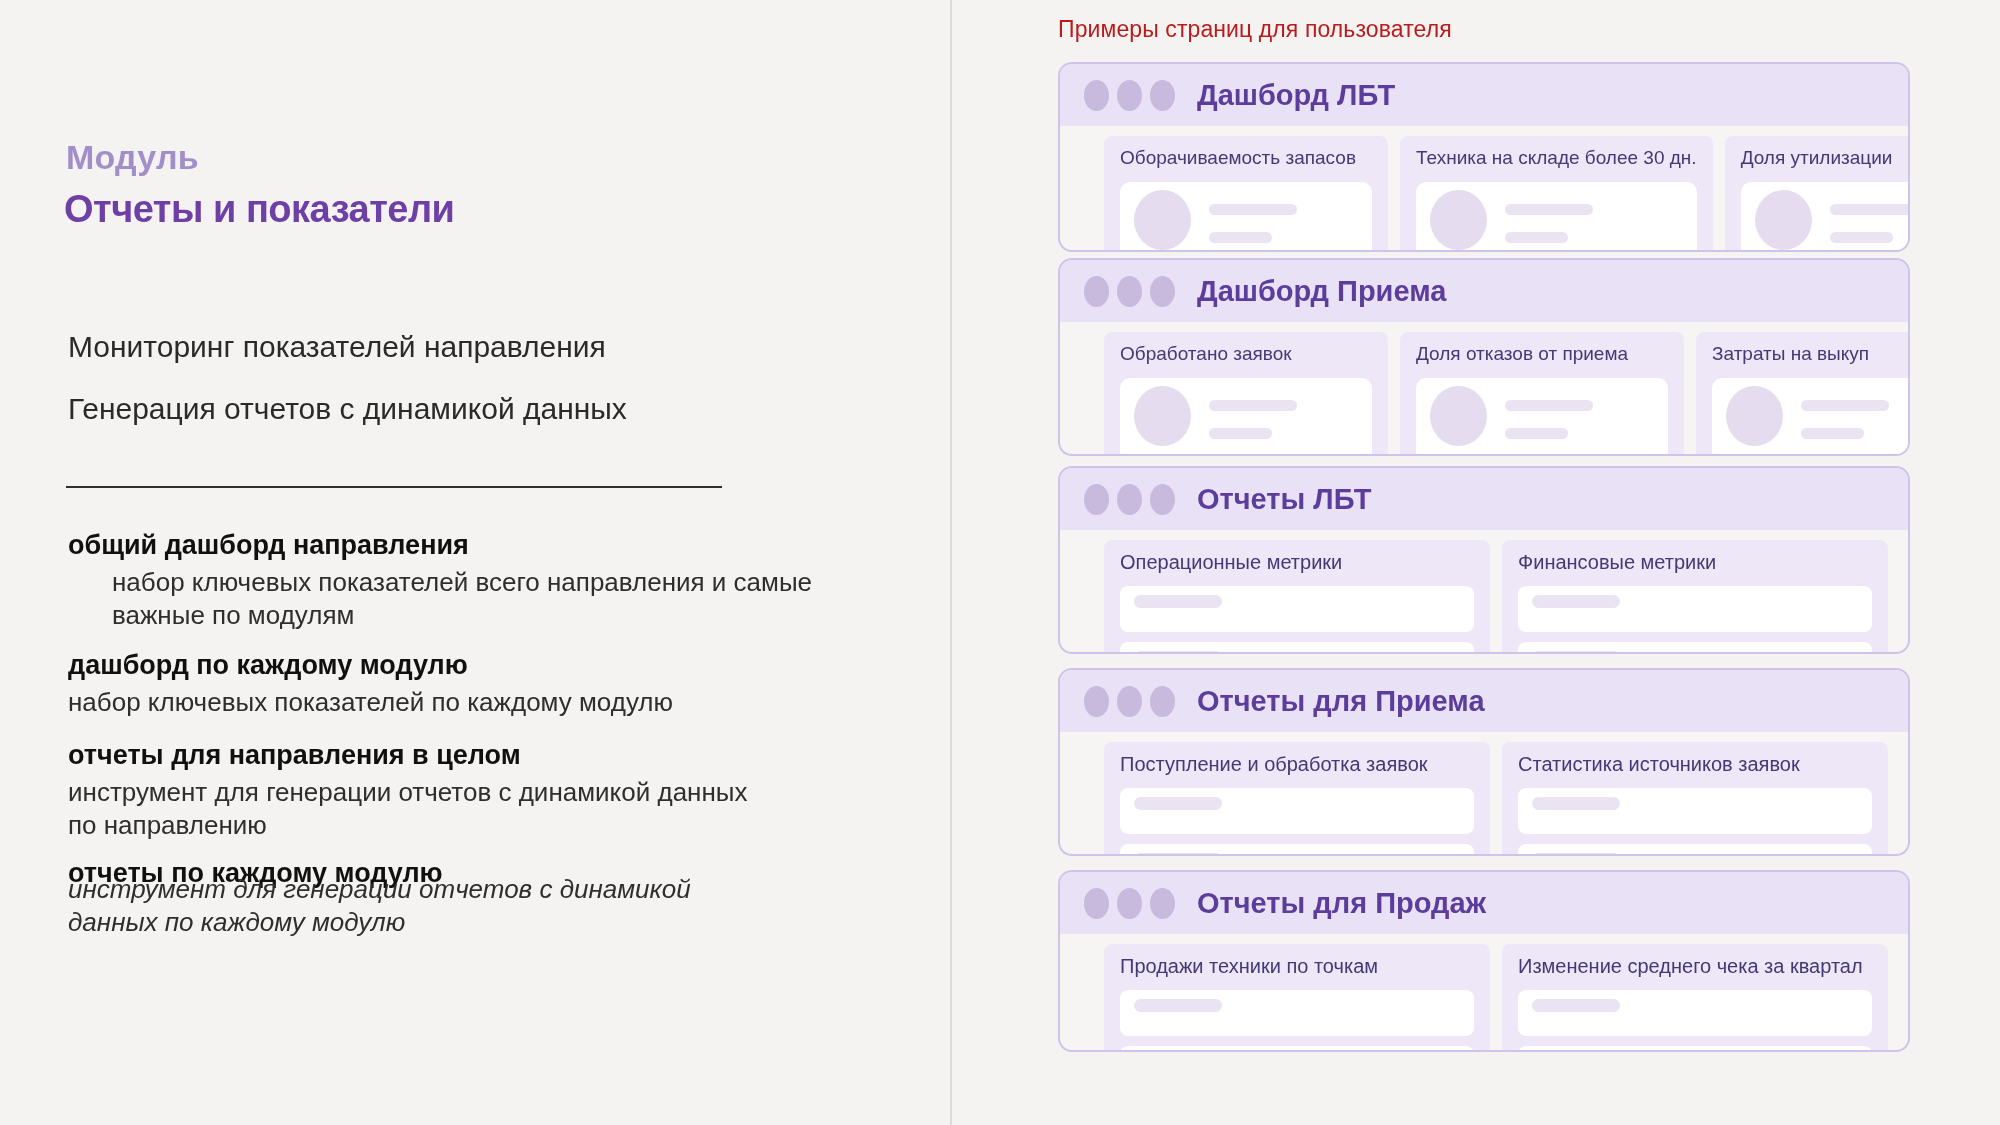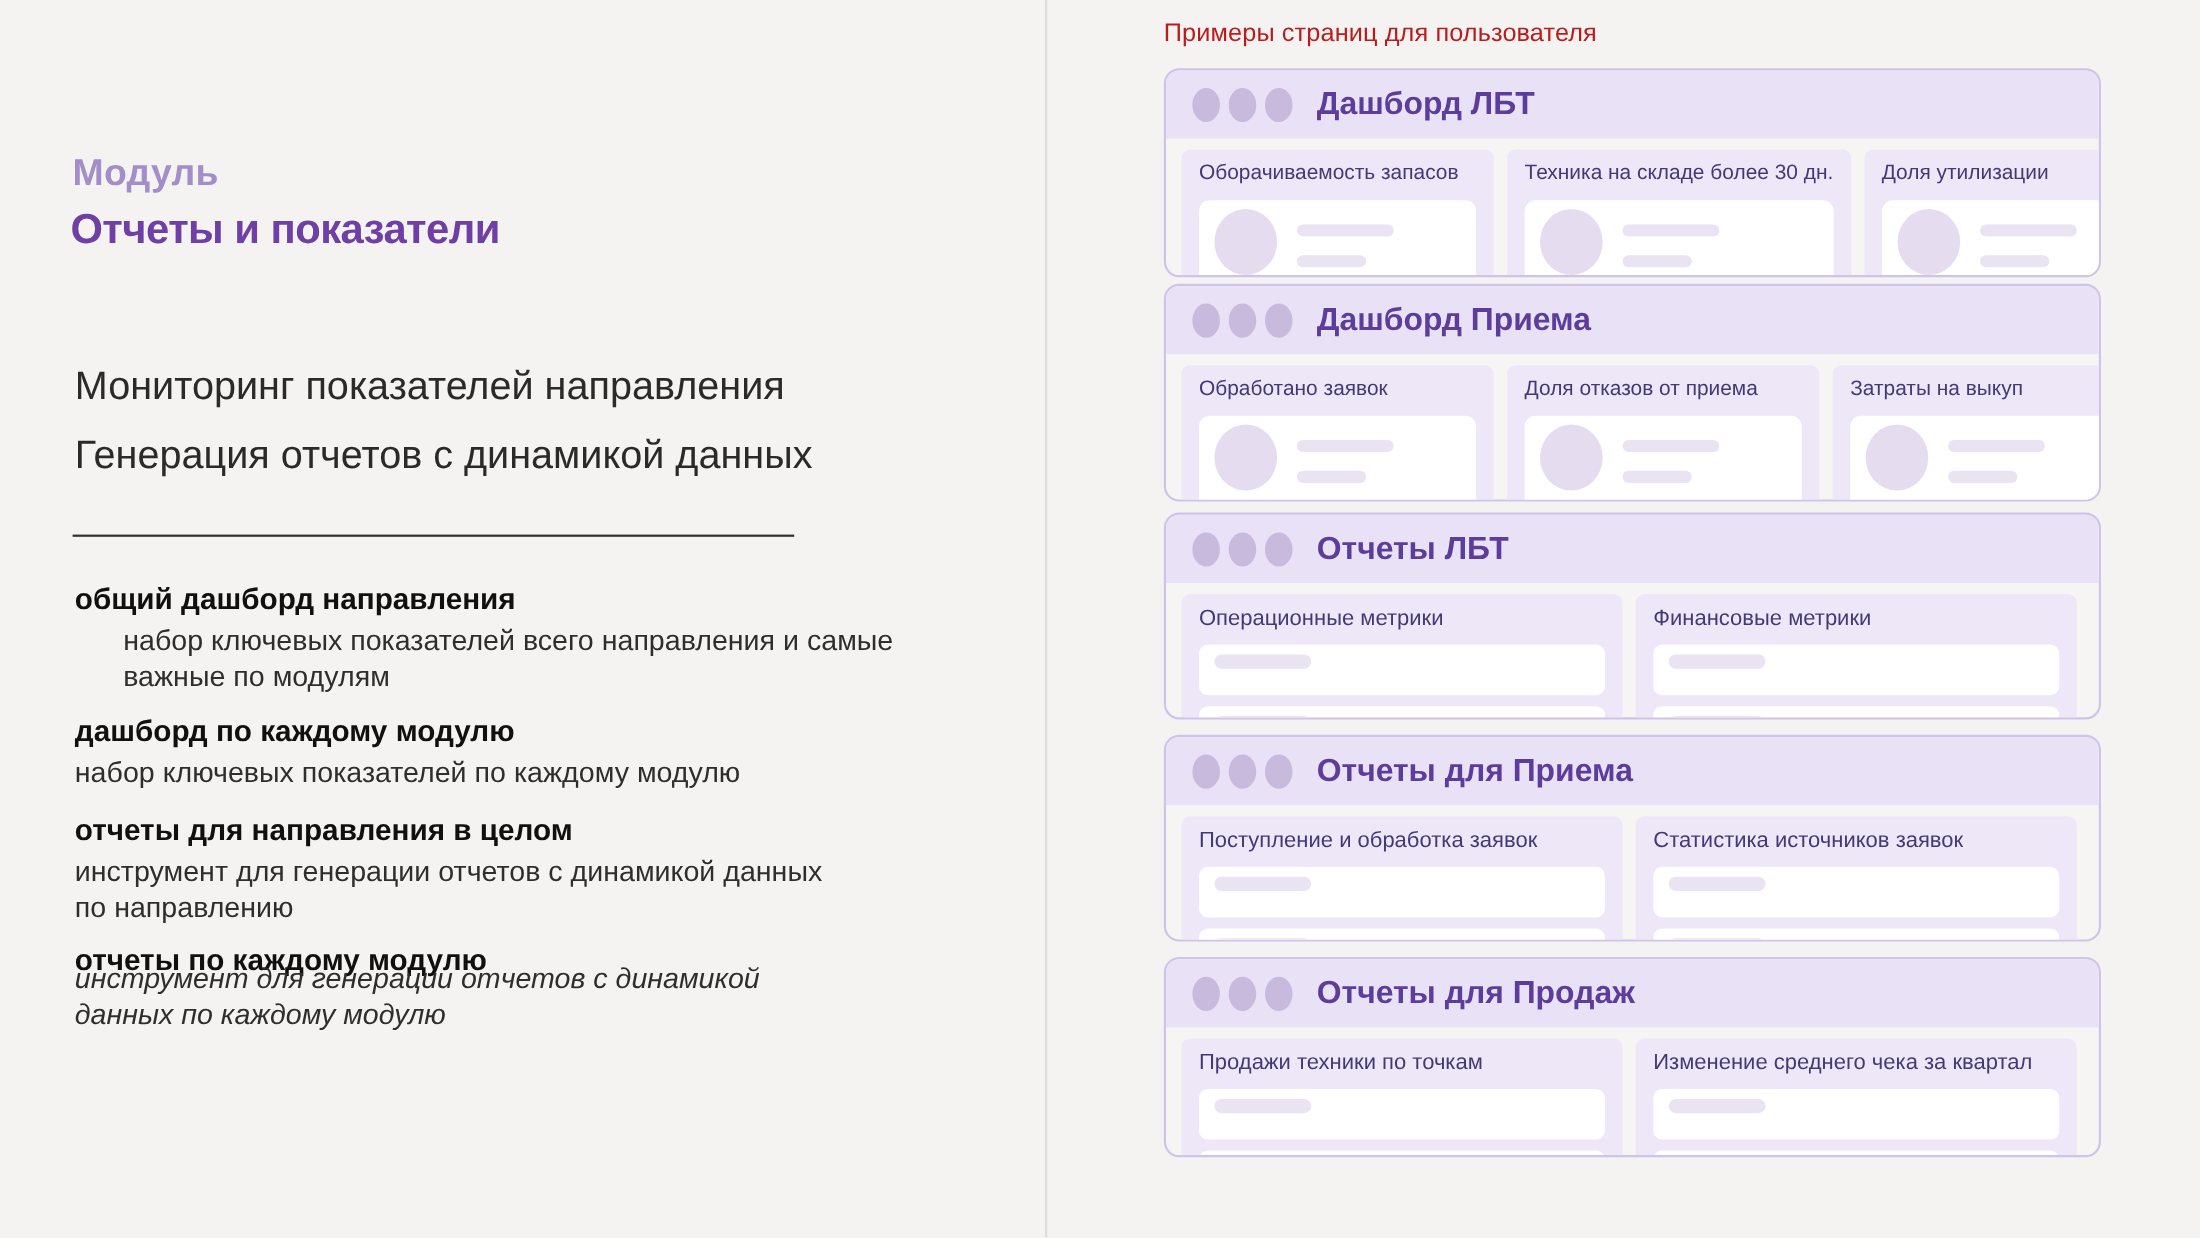--- a/index.html
+++ b/index.html
@@ -21,21 +21,21 @@
   .left { position:absolute; left:64px; top:0; width:760px; height:823px; }
   .eyebrow {
     position:absolute; top:138px; left:2px;
     font-size:34px; font-weight:600; color:#a28fc9; letter-spacing:.2px;
   }
   .main-title {
     position:absolute; top:188px; left:0;
     font-size:38px; font-weight:700; color:#6e3fa4; letter-spacing:-.5px;
   }
   .subtitle-1, .subtitle-2 {
-    position:absolute; left:4px; font-size:36px; color:#2a2a2a;
+    position:absolute; left:4px; font-size:30px; color:#2a2a2a;
   }
   .subtitle-1 { top:330px; }
   .subtitle-2 { top:392px; }
   .rule {
     position:absolute; left:2px; top:486px; width:656px; height:0;
     border-top:2px solid #2f2f2f;
   }
   .feature-head {
     position:absolute; left:4px; width:712px;
     font-size:27px; font-weight:700; color:#101010;
@@ -73,21 +73,21 @@
   .dot {
     width:25px; height:31px; border-radius:50%;
     background:#c7badd; margin-right:8px; flex:0 0 auto;
   }
   .win-title {
     margin-left:14px; font-size:29px; font-weight:600; color:#5c3d9b;
     white-space:nowrap;
   }
 
   .win-body {
-    display:flex; gap:12px; padding:10px 20px 0 14px;
+    display:flex; gap:12px; padding:10px 20px 0 14px;margin-left:30px;
   }
   .tile {
     background:#eee7f8; border-radius:8px;
     padding:10px 16px 16px 16px;
   }
   .tile.dash { flex:0 0 284px; }
   .tile.rep  { flex:1 1 0; }
   .tile-title {
     font-size:19px; font-weight:500; color:#433974;
     white-space:nowrap; line-height:24px;

